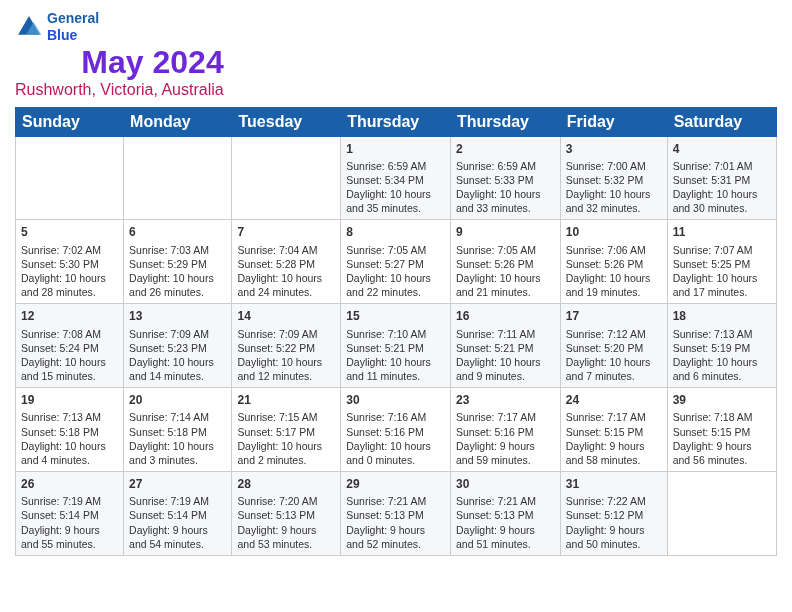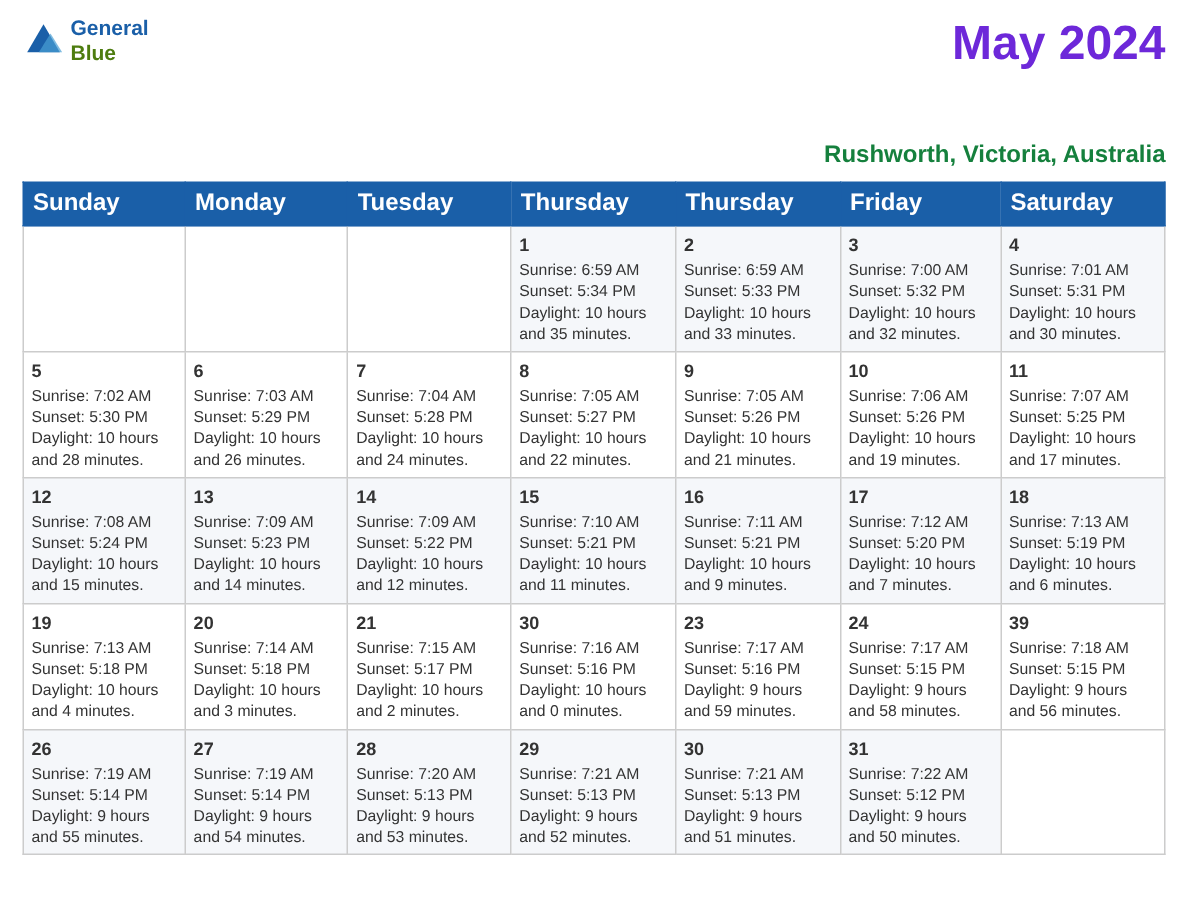--- a/index.html
+++ b/index.html
@@ -13,20 +13,21 @@
     .page {
       width: 792px;
       background: #fff;
       padding: 10px 15px 15px 15px;
     }
     .header {
       display: flex;
       justify-content: space-between;
       align-items: flex-start;
       margin-bottom: 8px;
+      flex-direction: column;
     }
     .logo {
       display: flex;
       align-items: center;
       gap: 4px;
     }
     .logo-text {
       font-size: 14px;
       font-weight: bold;
       color: #333;
@@ -42,23 +43,22 @@
     .title-block {
       text-align: right;
     }
     .title-block h1 {
       font-size: 32px;
       font-weight: bold;
       color: #6d28d9;
     }
     .title-block h2 {
       font-size: 16px;
-      font-weight: bold;
-      color: #15803d;
-      margin-top: 48px;
+      font-weight: normal;
+      color: #be185d;
     }
     table {
       width: 100%;
       border-collapse: collapse;
       font-size: 11px;
     }
     thead tr th {
       background: #1a5fa8;
       color: #fff;
       text-align: left;
@@ -98,21 +98,21 @@
 
 <div class="page">
   <div class="header">
     <div class="logo">
       <svg class="logo-icon" viewBox="0 0 36 36">
         <polygon points="18,4 32,28 4,28" fill="#1a5fa8"></polygon>
         <polygon points="24,12 34,28 14,28" fill="#4a9fd4" opacity="0.7"></polygon>
       </svg>
       <div class="logo-text">
         <div><span>General</span></div>
-        <div><span style="color:#4d7c0f">Blue</span></div>
+        <div><span style="color:#1d4ed8">Blue</span></div>
       </div>
     </div>
     <div class="title-block">
       <h1>May 2024</h1>
       <h2>Rushworth, Victoria, Australia</h2>
     </div>
   </div>
 
   <table>
     <thead>

